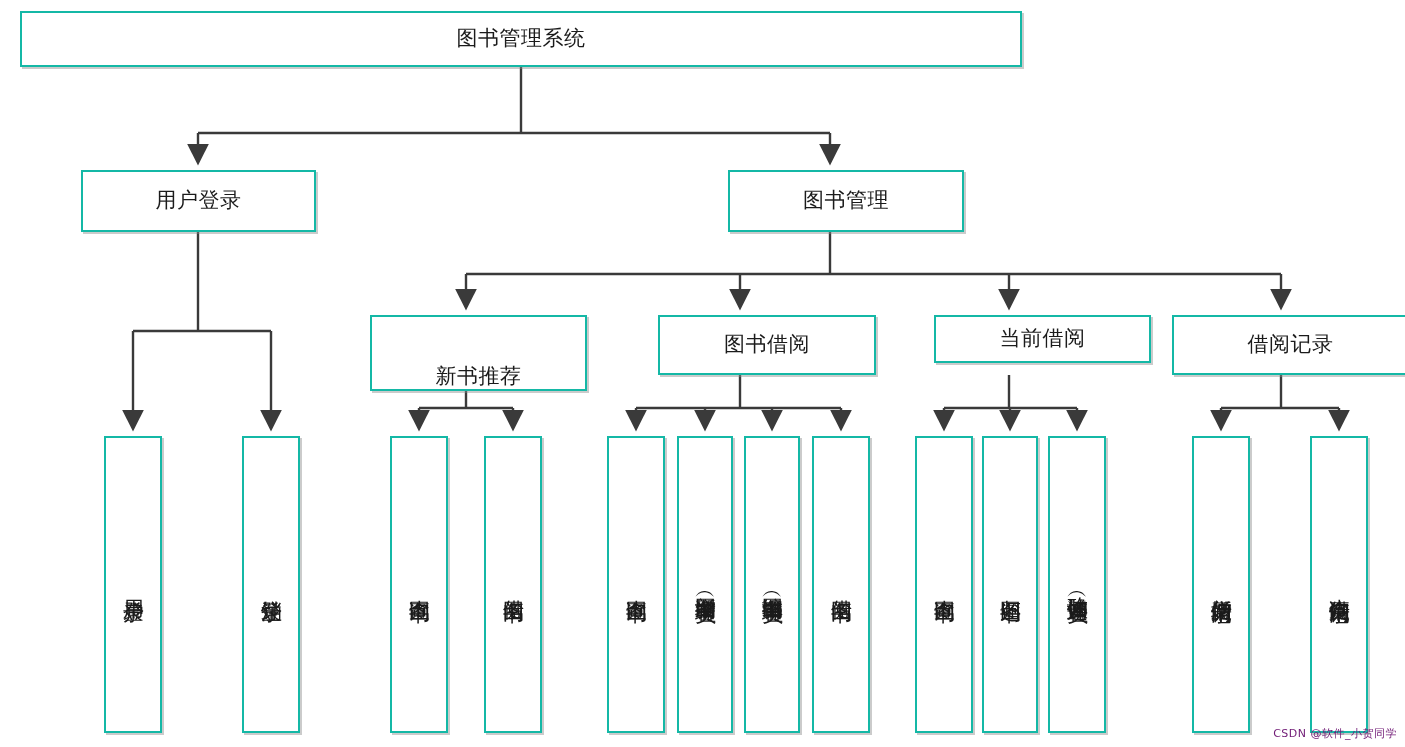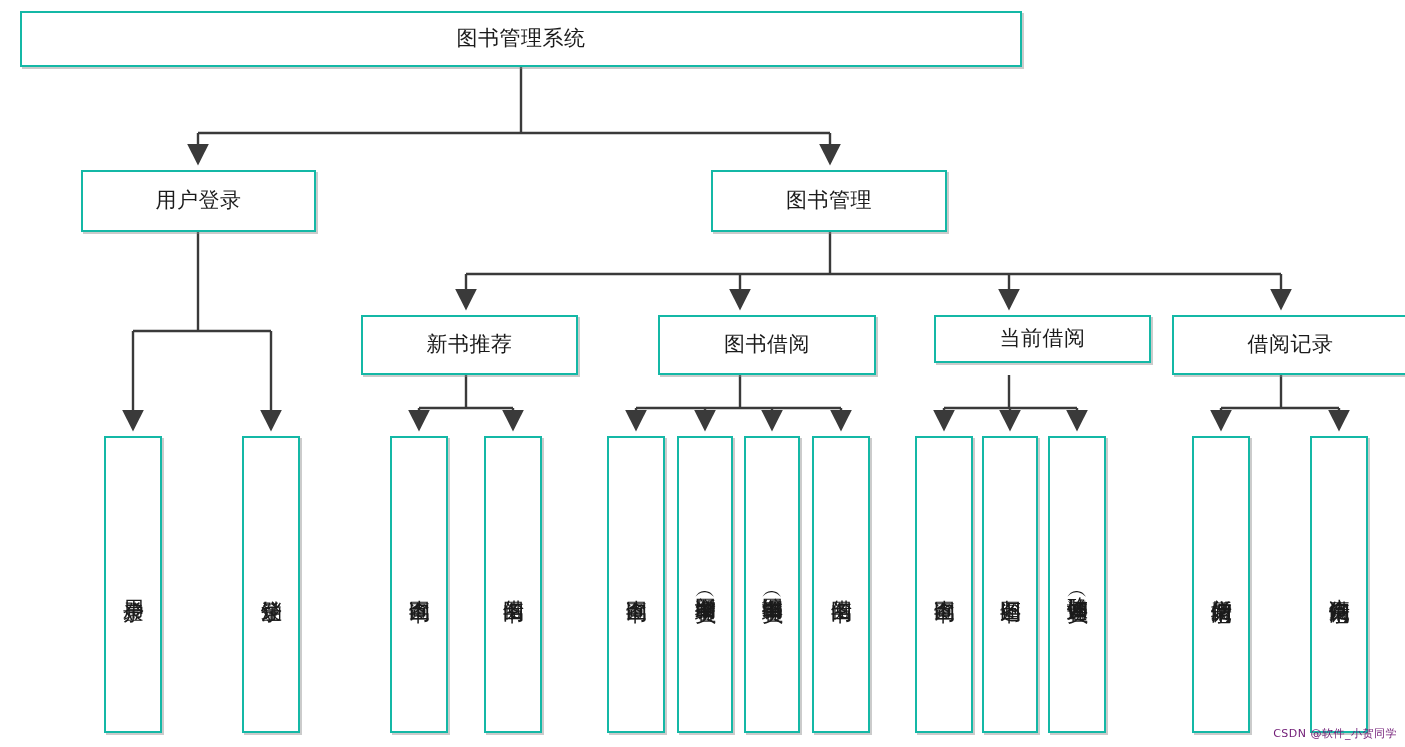--- a/index.html
+++ b/index.html
@@ -115,25 +115,25 @@
     </g>
   </svg>
 
   <div class="node" style="left:20px; top:11px; width:1002px; height:56px;">
     <span class="label">图书管理系统</span>
   </div>
 
   <div class="node" style="left:81px; top:170px; width:235px; height:62px;">
     <span class="label">用户登录</span>
   </div>
-  <div class="node" style="left:711px; top:170px; width:236px; height:62px;">
+  <div class="node" style="left:728px; top:170px; width:236px; height:62px;">
     <span class="label">图书管理</span>
   </div>
 
-  <div class="node" style="left:361px; top:315px; width:217px; height:60px;">
+  <div class="node" style="left:370px; top:315px; width:217px; height:76px;align-items:flex-end;">
     <span class="label">新书推荐</span>
   </div>
   <div class="node" style="left:658px; top:315px; width:218px; height:60px;">
     <span class="label">图书借阅</span>
   </div>
   <div class="node" style="left:901px; top:315px; width:217px; height:48px;margin-left:33px;">
     <span class="label">当前借阅</span>
   </div>
   <div class="node" style="left:1172px; top:315px; width:237px; height:60px;">
     <span class="label">借阅记录</span>

